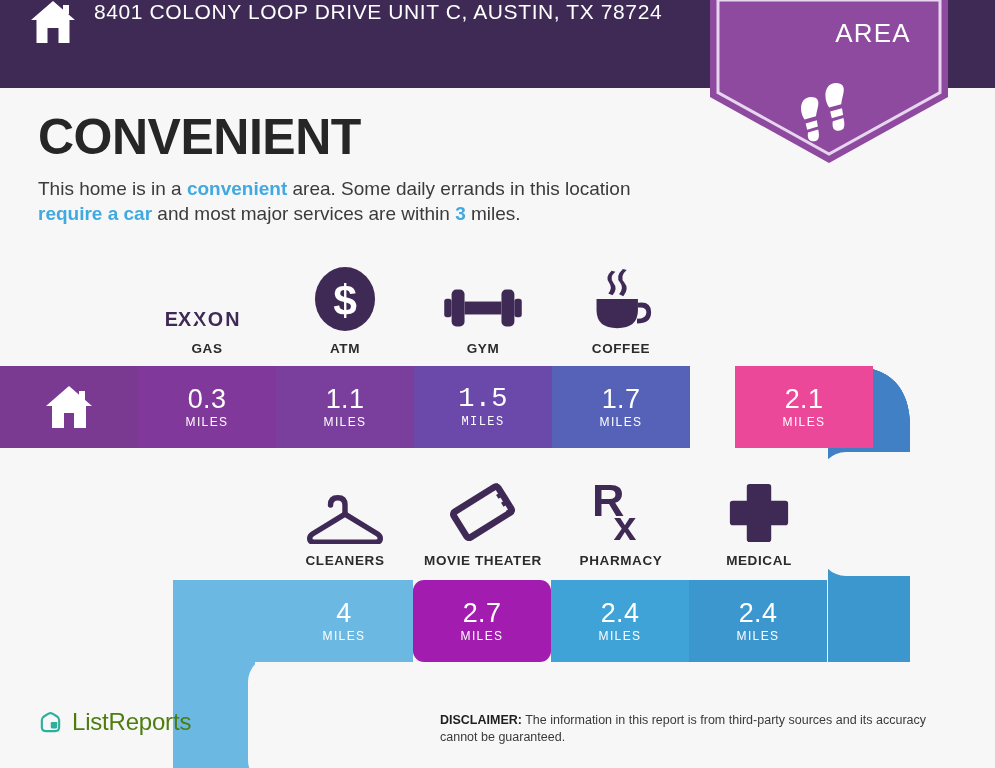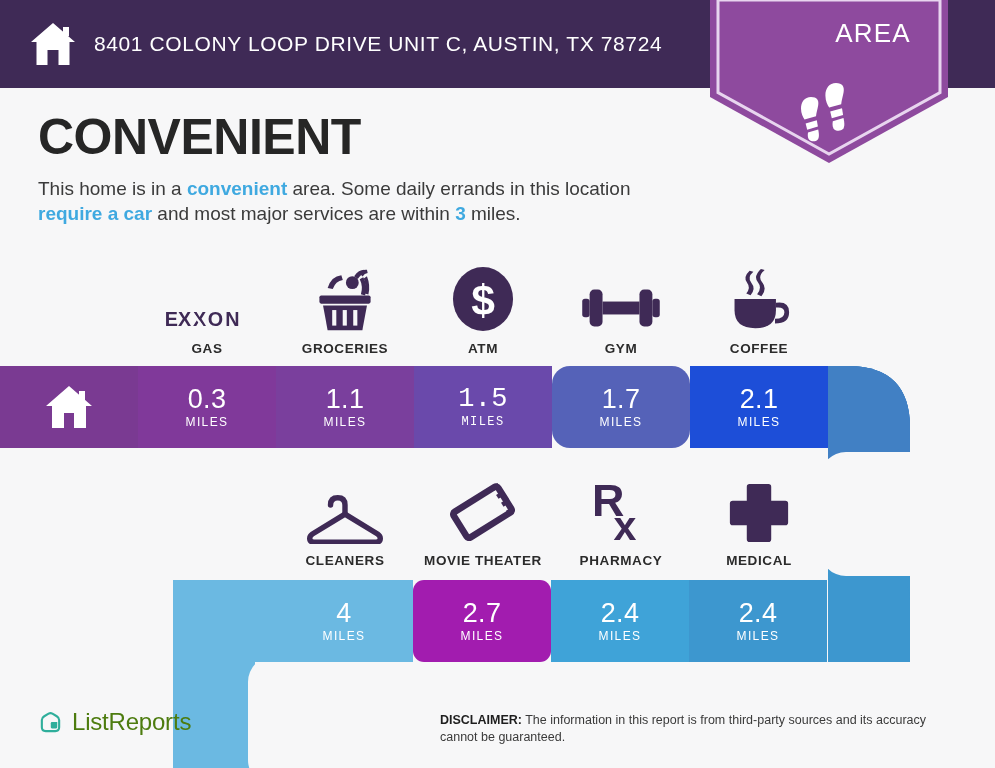--- a/index.html
+++ b/index.html
@@ -11,21 +11,21 @@
   }
   #canvas{position:relative;width:995px;height:768px;overflow:hidden;background:#f7f7f8;}
 
   
   .header-bar{
     position:absolute;left:0;top:0;width:995px;height:88px;
     background:#3f2a56;
     z-index:2;
   }
   .header-inner{
-    position:absolute;left:30px;top:0;height:88px;display:flex;align-items:center;gap:18px;
+    position:absolute;left:30px;top:0;height:88px;display:flex;align-items:flex-start;gap:18px;
   }
   .house-head{width:46px;height:44px;flex:0 0 auto;}
   .header-address{
     color:#ffffff;font-size:21px;letter-spacing:.6px;font-weight:400;
     white-space:nowrap;
   }
 
   
   .badge{
     position:absolute;left:710px;top:0;width:238px;height:163px;z-index:3;
@@ -169,25 +169,25 @@
         <span class="unit">MILES</span>
       </div>
       <div class="seg" style="background: rgb(122, 63, 157);">
         <span class="num">1.1</span>
         <span class="unit">MILES</span>
       </div>
       <div class="seg" style="background: rgb(106, 73, 171); font-family: Liberation Mono, monospace;">
         <span class="num">1.5</span>
         <span class="unit">MILES</span>
       </div>
-      <div class="seg" style="background: rgb(85, 98, 184); border-radius: 18px;">
+      <div class="seg" style="background: rgb(85, 98, 184);">
         <span class="num">1.7</span>
         <span class="unit">MILES</span>
       </div>
-      <div class="seg" style="background: #1d4ed8;">
+      <div class="seg" style="background: #ec4899; margin-left: 45px;">
         <span class="num">2.1</span>
         <span class="unit">MILES</span>
       </div>
     </div>
 
     <div class="bar-row bar-row-2">
       <div class="seg" style="width: 102px; background: rgb(107, 185, 226);"></div>
       <div class="seg" style="background: rgb(107, 185, 226);">
         <span class="num">4</span>
         <span class="unit">MILES</span>
@@ -216,40 +216,20 @@
           <text x="19" y="26" font-family="Liberation Sans, sans-serif" font-size="28" font-weight="700" fill="#3f2a56" letter-spacing="-1">X</text>
           <text x="40" y="26" font-family="Liberation Sans, sans-serif" font-size="28" font-weight="700" fill="#3f2a56" letter-spacing="-1">X</text>
           <text x="61" y="26" font-family="Liberation Sans, sans-serif" font-size="28" font-weight="700" fill="#3f2a56" letter-spacing="-1">O</text>
           <text x="86" y="26" font-family="Liberation Sans, sans-serif" font-size="28" font-weight="700" fill="#3f2a56" letter-spacing="-1">N</text>
           <path d="M36 2 L58 32" stroke="#f7f7f8" stroke-width="3.2" fill="none"></path>
         </svg>
       </div>
       <div class="icon-label">GAS</div>
     </div>
 
-    <div class="icon-cell">
-      <div class="icon-art">
-        <svg viewBox="0 0 72 70" width="66" height="64">
-          <g fill="#3f2a56">
-            <path d="M17 22 q4 -13 15 -14 l1.6 5 q-8 1 -11 10 z"></path>
-            <circle cx="44" cy="16" r="7"></circle>
-            <path d="M46 9 q5 -7 11 -7 l1 4 q-5 1 -8 6 z"></path>
-            <path d="M52 6 q4 -5 8 -4 l.8 3.6 q-3.4 .3 -5.6 3.6 z"></path>
-            <path d="M56 10 q5 9 2 20 l-4.6 -1.2 q2.6 -9 -1.3 -16.6 z"></path>
-            <path d="M60 9 q4 10 1.6 20 l-4 -1 q2 -8 -1 -16.6 z"></path>
-            <rect x="8" y="30" width="56" height="9" rx="2"></rect>
-            <path d="M12 41 h48 l-5 27 h-38 z"></path>
-            <rect x="22" y="46" width="4.5" height="17" fill="#f7f7f8"></rect>
-            <rect x="33.5" y="46" width="4.5" height="17" fill="#f7f7f8"></rect>
-            <rect x="45" y="46" width="4.5" height="17" fill="#f7f7f8"></rect>
-          </g>
-        </svg>
-      </div>
-      <div class="icon-label">GROCERIES</div>
-    </div>
 
     <div class="icon-cell">
       <div class="icon-art">
         <svg viewBox="0 0 64 68" width="62" height="66">
           <ellipse cx="32" cy="34" rx="31" ry="33" fill="#3f2a56"></ellipse>
           <text x="32" y="50" text-anchor="middle" font-family="Liberation Sans, sans-serif" font-size="44" font-weight="700" fill="#ffffff">$</text>
         </svg>
       </div>
       <div class="icon-label">ATM</div>
     </div>

